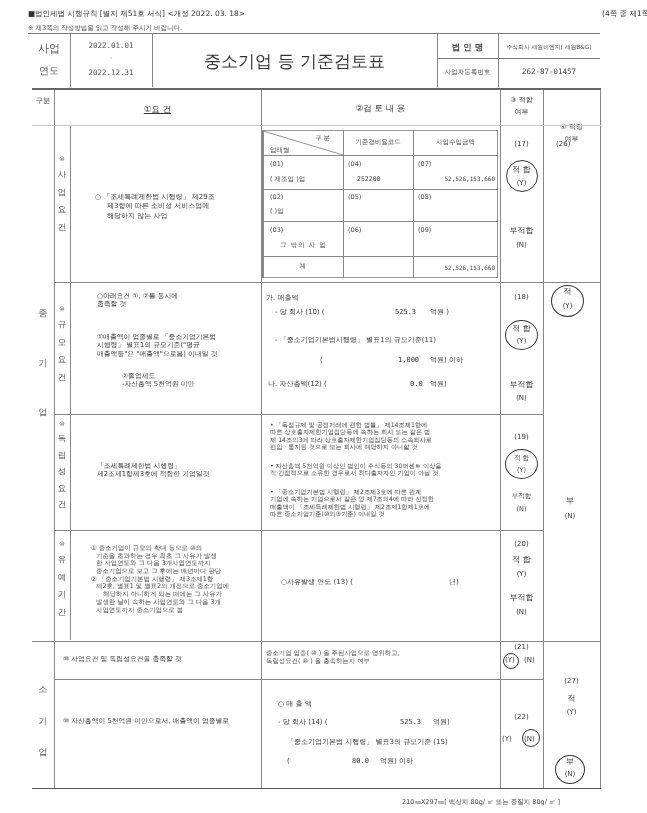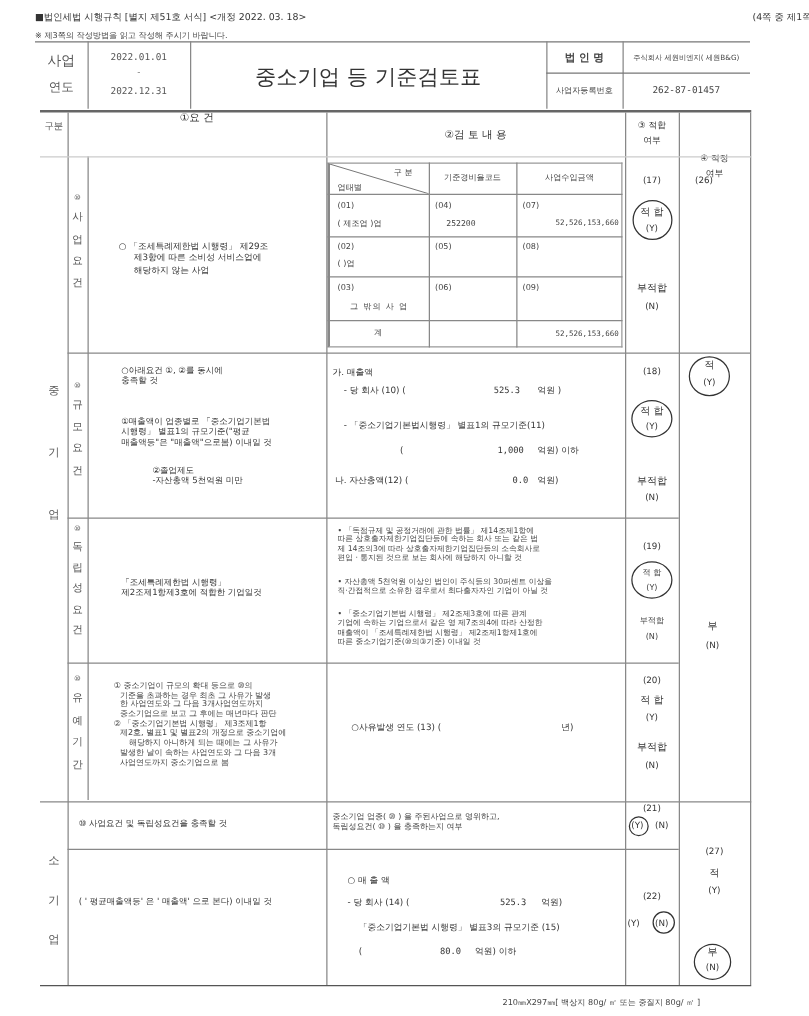--- a/index.html
+++ b/index.html
@@ -48,21 +48,21 @@
 <div class="hl2" style="left:32px;top:88px;width:569px;"></div>
 
 <div class="vl" style="left:54px;top:90px;height:698px;"></div>
 <div class="vl" style="left:70px;top:125px;height:515px;"></div>
 <div class="vl" style="left:261px;top:90px;height:698px;"></div>
 <div class="vl" style="left:500px;top:90px;height:698px;"></div>
 <div class="vl" style="left:543px;top:90px;height:698px;"></div>
 <div class="vl" style="left:600px;top:90px;height:698px;"></div>
 
 <div class="abs sm center" style="left:32px;top:96px;width:22px;font-size:7.5px;color:#555;"><span>구분</span></div>
-<div class="abs txt center" style="left:54px;top:90px;width:207px;font-size:8.5px;">①요     건</div>
+<div class="abs txt center" style="left:54px;top:104px;width:207px;font-size:8.5px;text-decoration:underline;">①요     건</div>
 <div class="abs txt center" style="left:261px;top:103px;width:239px;font-size:8.5px;">②검 토 내 용</div>
 <div class="abs sm center" style="left:500px;top:96px;width:43px;">
     <div>③ 적합</div>
     <div style="margin-top:3px;">여부</div>
   </div>
 <div class="abs sm center" style="left:543px;top:96px;width:57px;margin-top:27px;">
     <div>④ 적정</div>
     <div style="margin-top:3px;">여부</div>
   </div>
 
@@ -259,21 +259,21 @@
   <div>독립성요건( ⑩ ) 을 충족하는지 여부</div>
 </div>
 <div class="abs sm center" style="left:500px;top:643px;width:43px;">(21)</div>
 <div class="circle" style="left:503px;top:653px;width:16px;height:16px;"></div>
 <div class="abs sm" style="left:505px;top:656px;">(Y)</div>
 <div class="abs sm" style="left:524px;top:656px;">(N)</div>
 
 <div class="hl" style="left:54px;top:679px;width:489px;"></div>
 
 <div class="abs sm" style="left:63px;top:714px;font-size:6.8px;line-height:2.1;">
-  <div>( ' 평균매출액등' 은 ' 매출액' 으로 본다) 이내일 것</div>
+  <div>⑩ 자산총액이 5천억원 미만으로서, 매출액이 업종별로</div>
 </div>
 <div class="abs sm" style="left:278px;top:700px;">○ 매 출 액</div>
 <div class="abs sm" style="left:278px;top:718px;">- 당 회사 (14)  (</div>
 <div class="abs sm mono" style="left:400px;top:718px;">525.3</div>
 <div class="abs sm" style="left:433px;top:718px;">억원)</div>
 <div class="abs sm" style="left:287px;top:738px;">「중소기업기본법 시행령」 별표3의 규모기준 (15)</div>
 <div class="abs sm" style="left:287px;top:757px;">(</div>
 <div class="abs sm mono" style="left:352px;top:757px;">80.0</div>
 <div class="abs sm" style="left:380px;top:757px;">억원) 이하</div>
 

